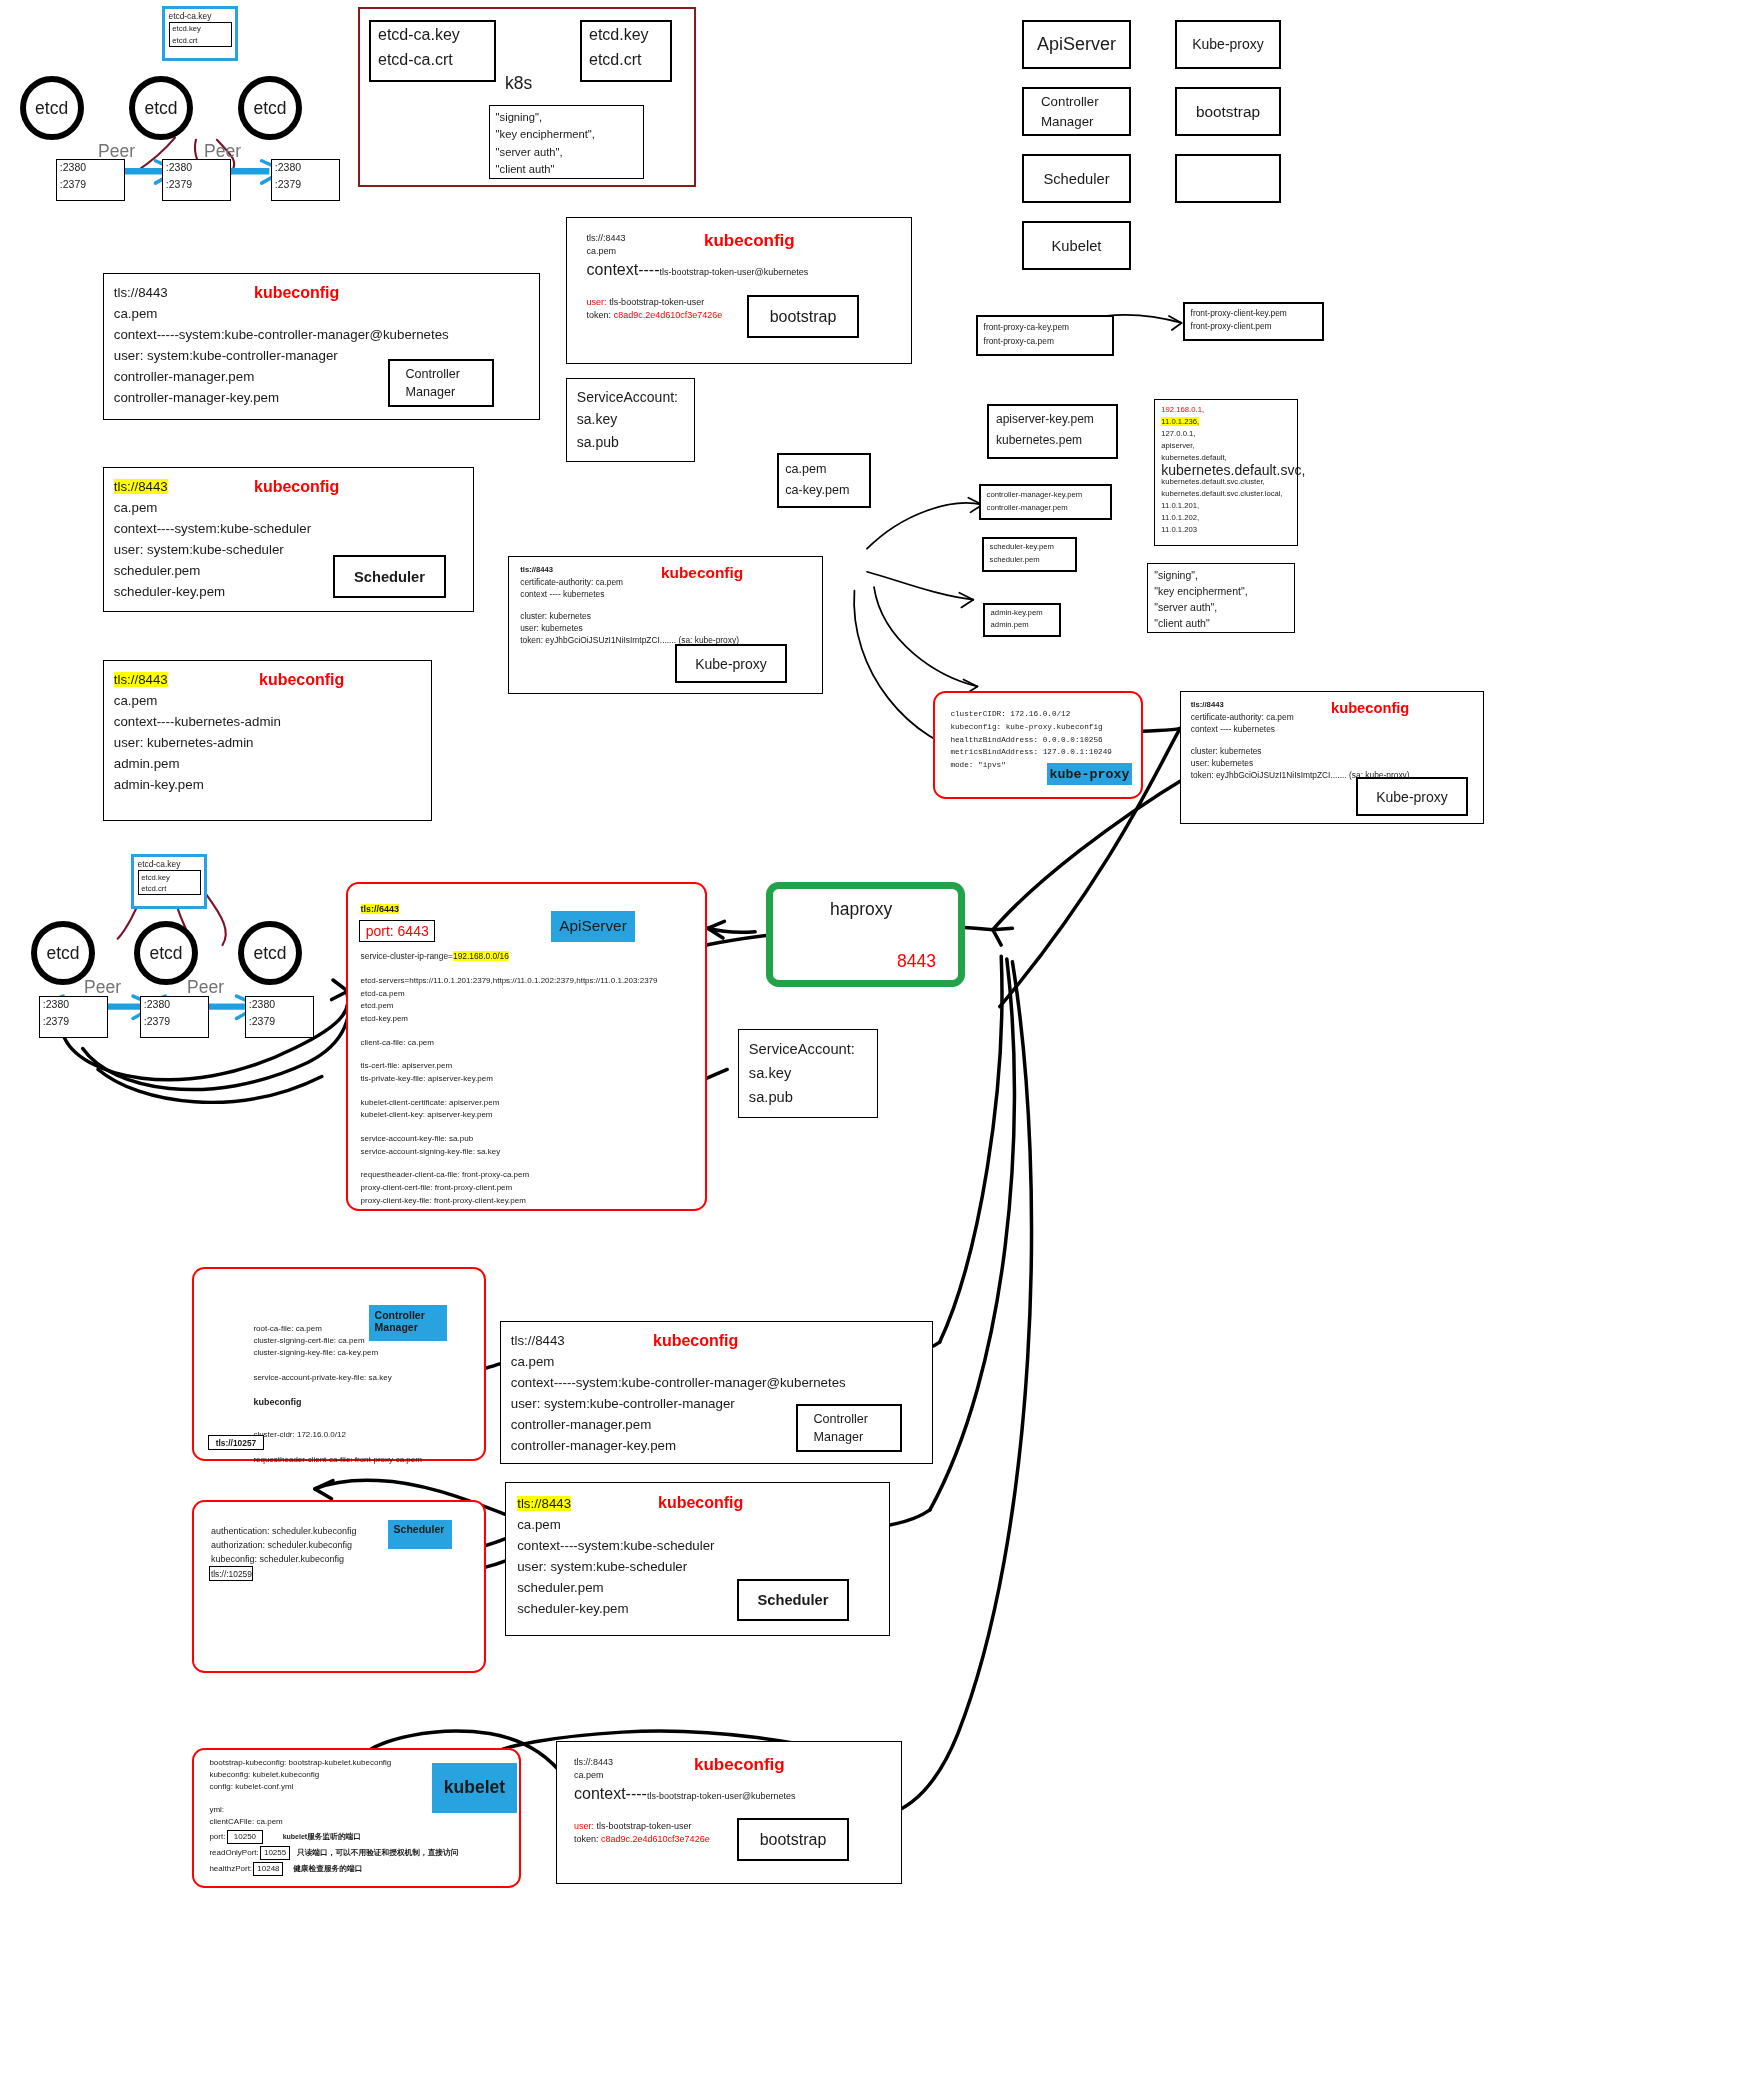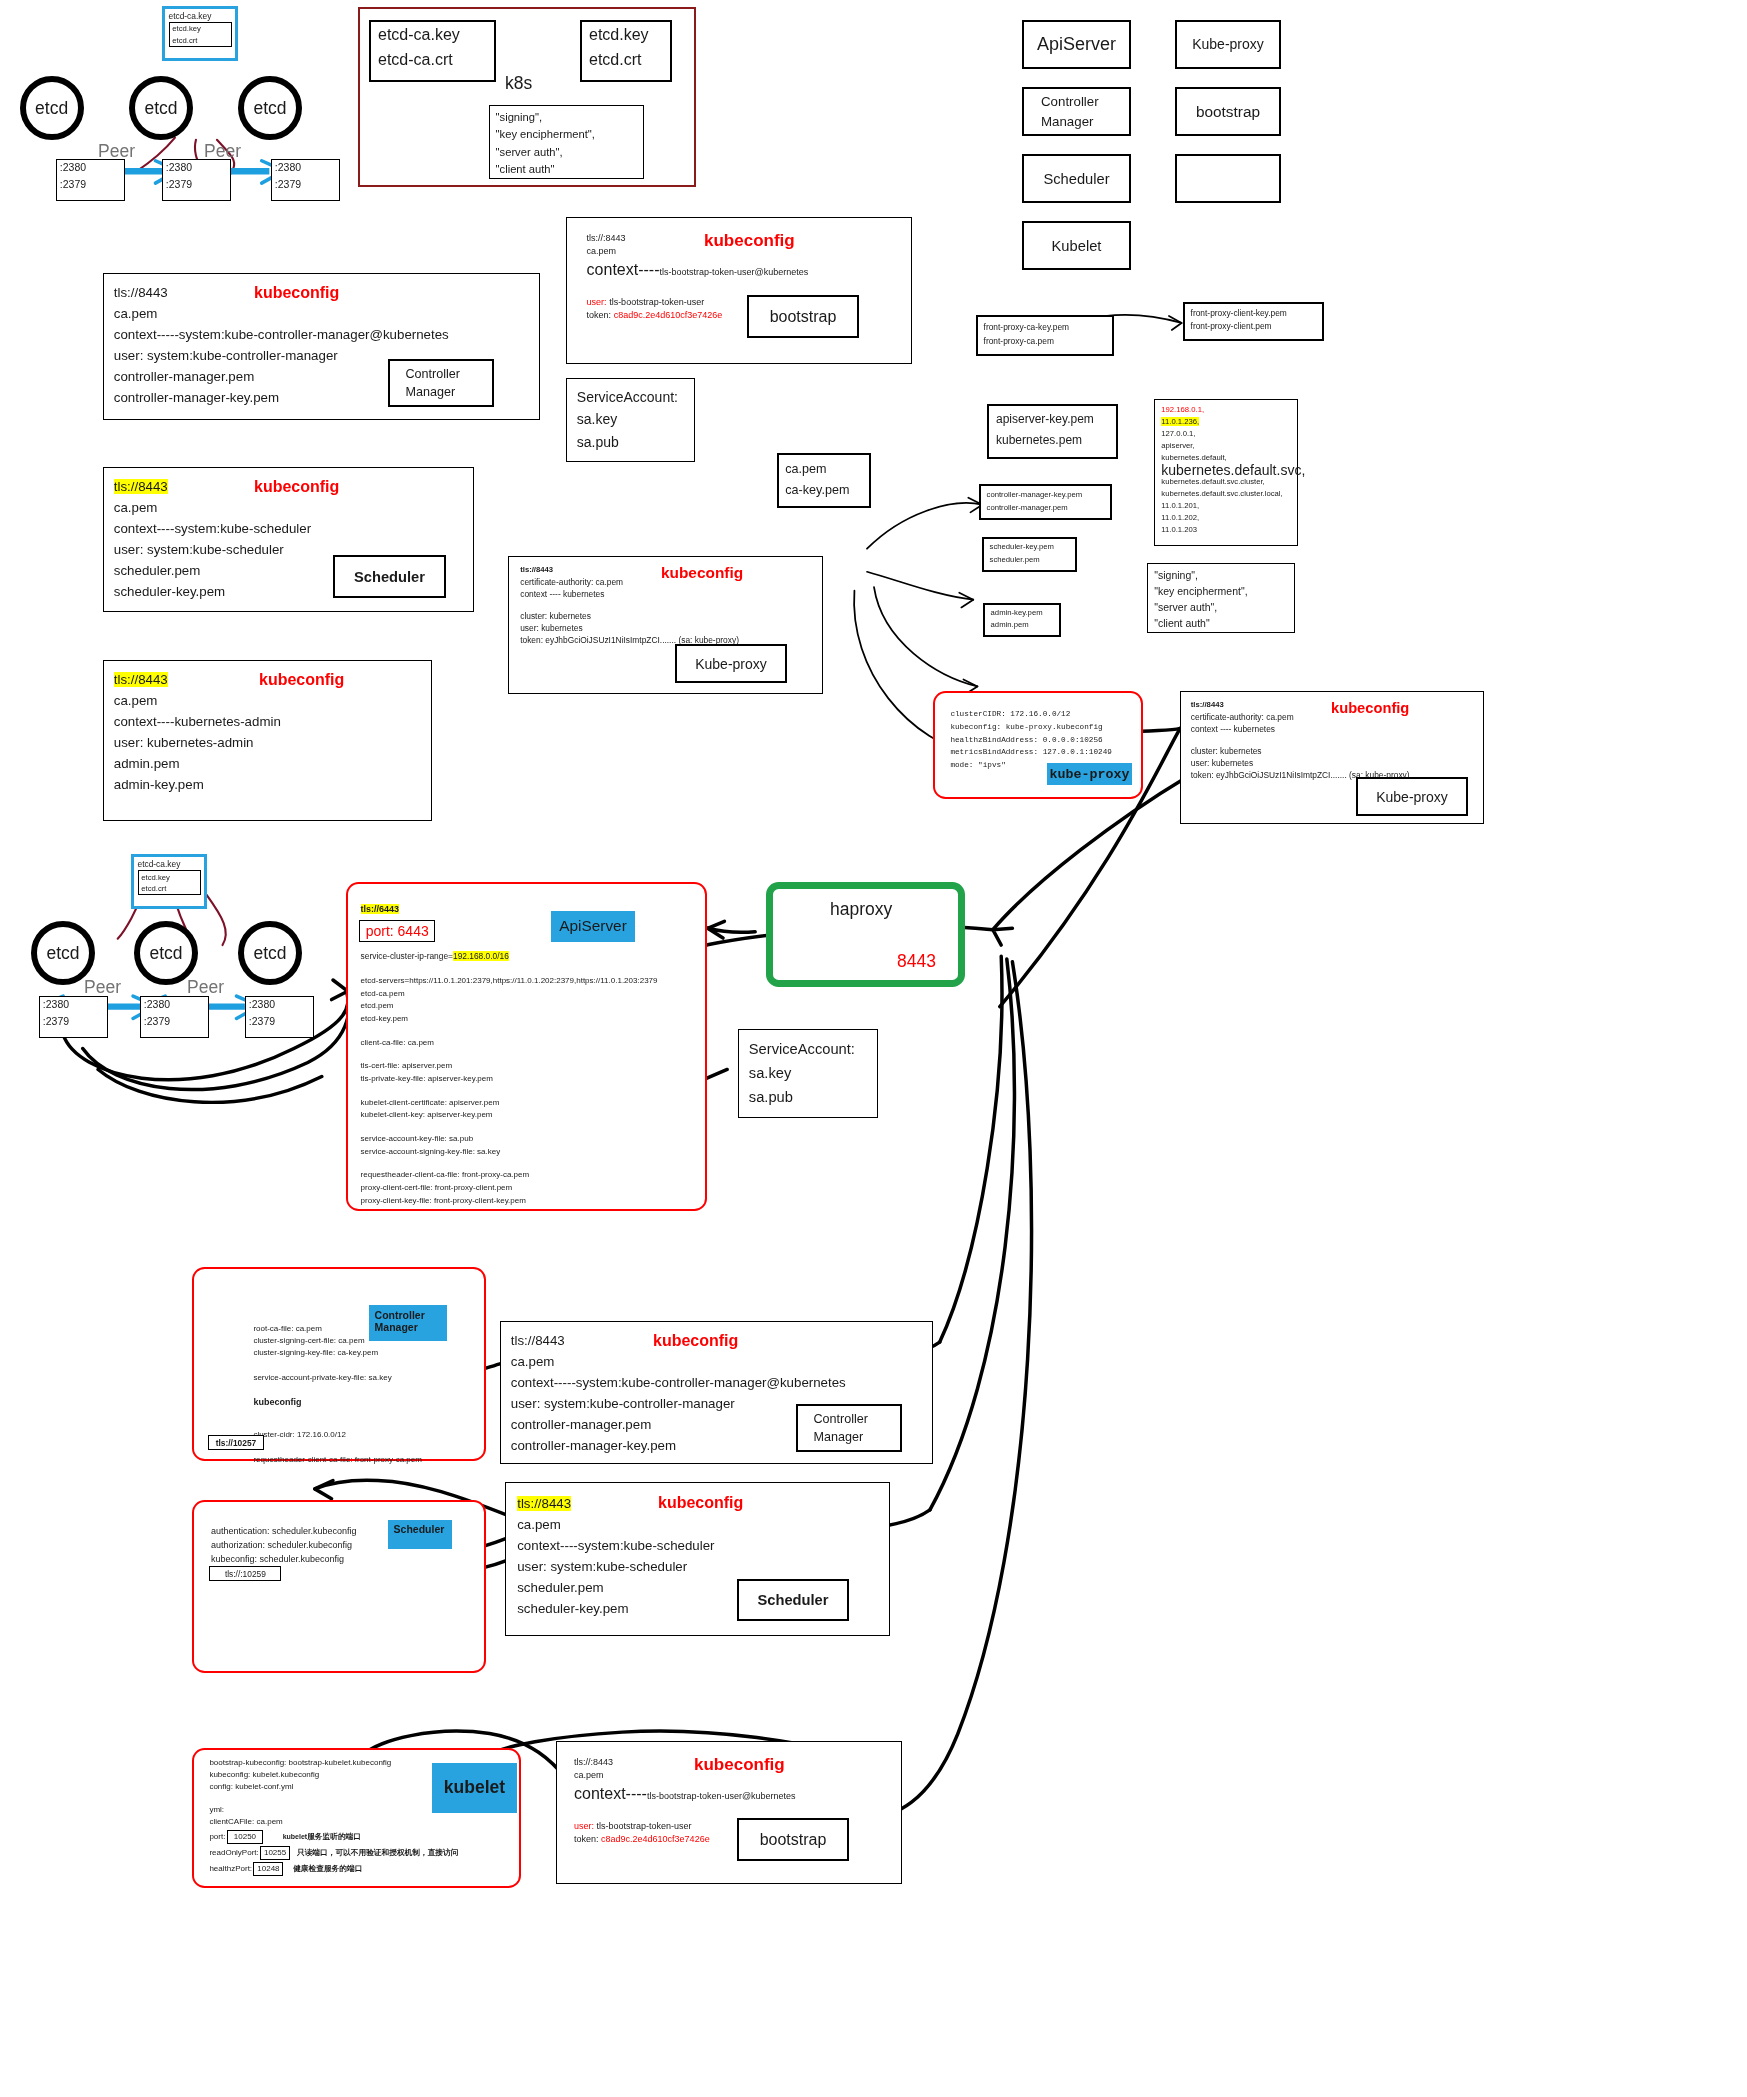--- a/index.html
+++ b/index.html
@@ -477,21 +477,21 @@
 
   <div class="abs bx-red" style="left:192px;top:1500px;width:294px;height:173px;">
     <div class="abs hl-b" style="left:194px;top:17.5px;width:64px;height:29px;padding:3.5px 5.6px;">
       <span style="font-size:10.5px;font-weight:bold;">Scheduler</span>
     </div>
     <div style="position:absolute;left:17px;top:22.4px;font-size:9px;line-height:14px;">
       <div class="line">authentication: scheduler.kubeconfig</div>
       <div class="line">authorization: scheduler.kubeconfig</div>
       <div class="line">kubeconfig: scheduler.kubeconfig</div>
     </div>
-    <div class="abs bx-thin ctr" style="left:15.4px;top:64px;width:72px;height:15.4px;">
+    <div class="abs bx-thin ctr" style="left:15.4px;top:64px;width:44px;height:15.4px;">
       <span style="font-size:8.4px;">tls://:10259</span>
     </div>
   </div>
 
   <div class="abs bx-thin" style="left:505px;top:1482px;width:385px;height:154px;">
     <div class="kc-title abs" style="left:152px;top:11.2px;font-size:16px;">kubeconfig</div>
     <div style="padding:9.8px 11.2px;font-size:13.3px;line-height:21px;">
       <div class="line"><span class="hl-y">tls://8443</span></div>
       <div class="line">ca.pem</div>
       <div class="line">context----system:kube-scheduler</div>

